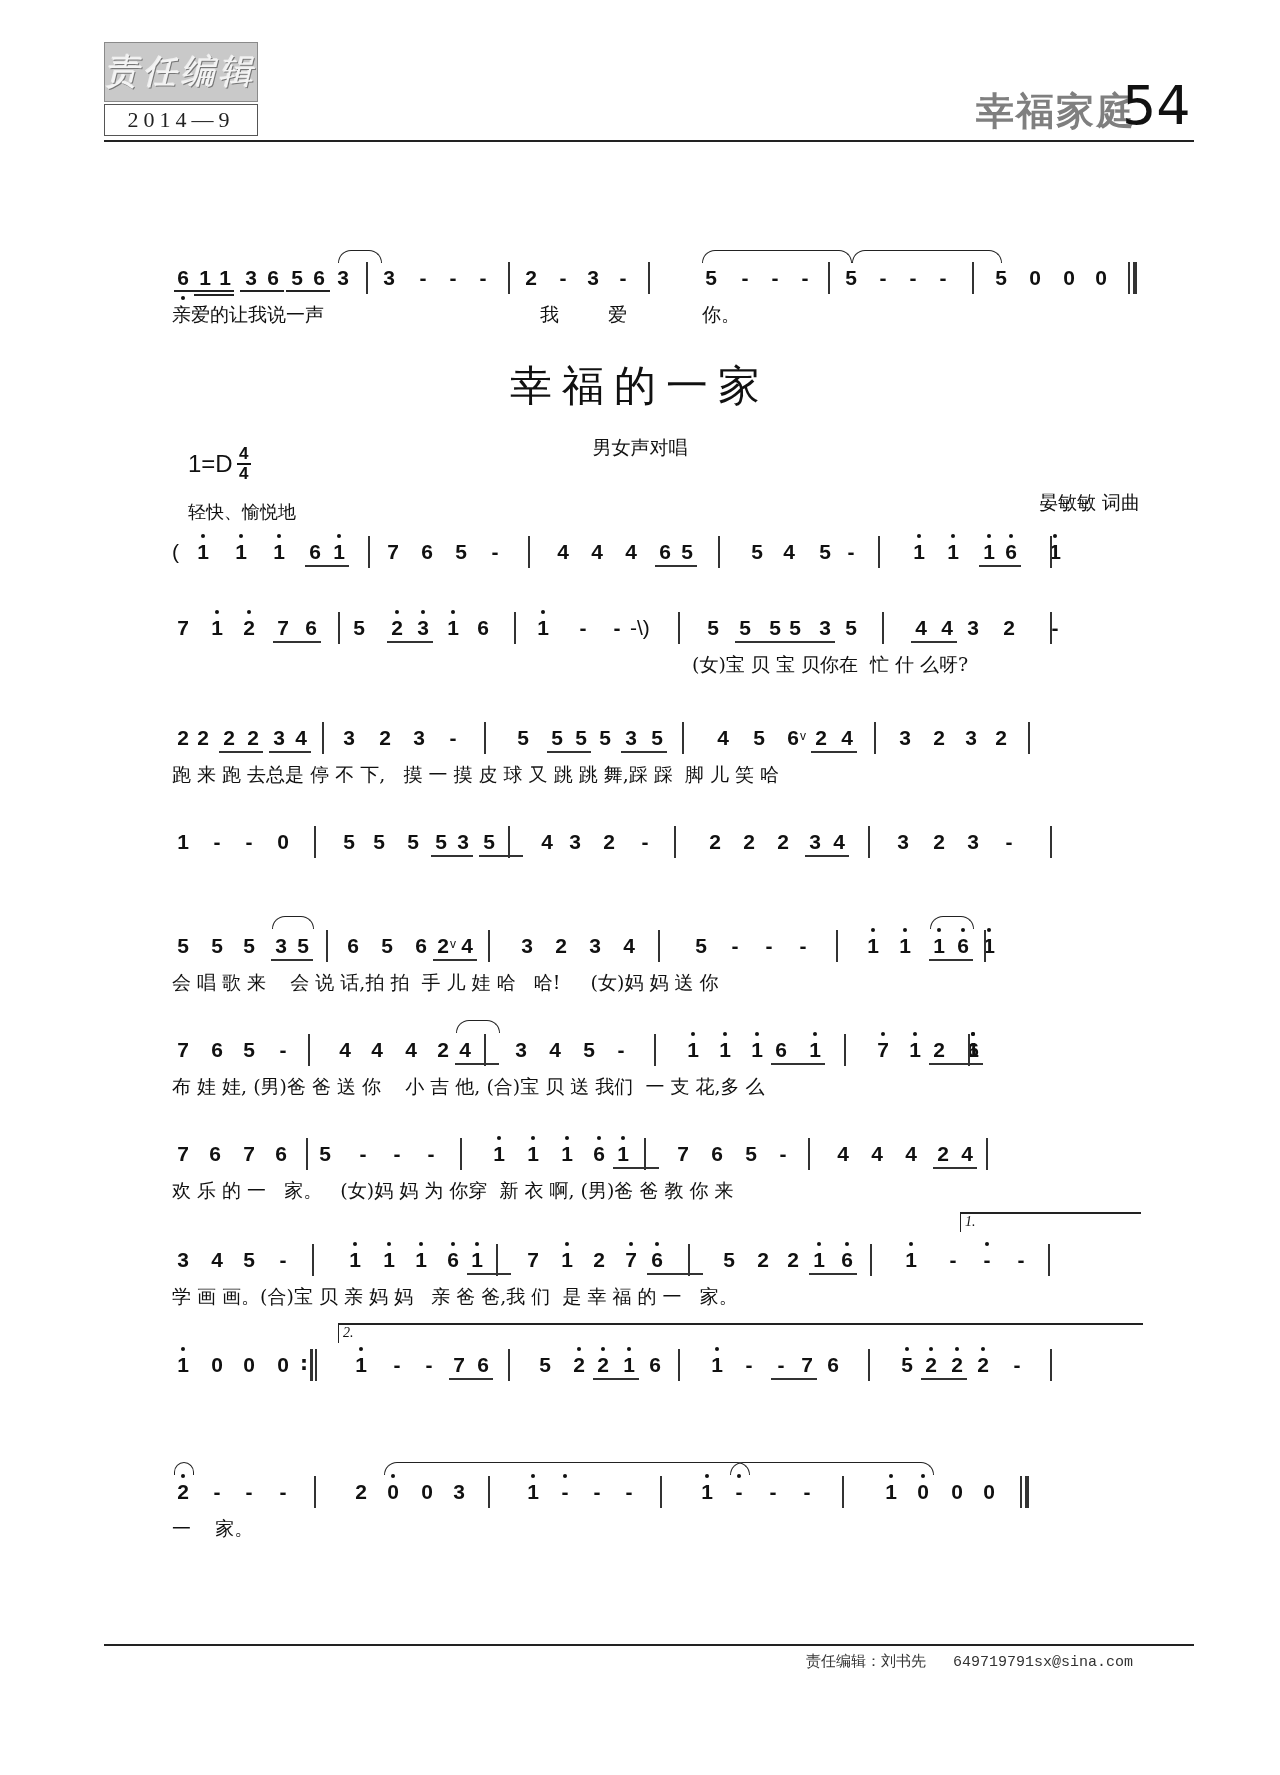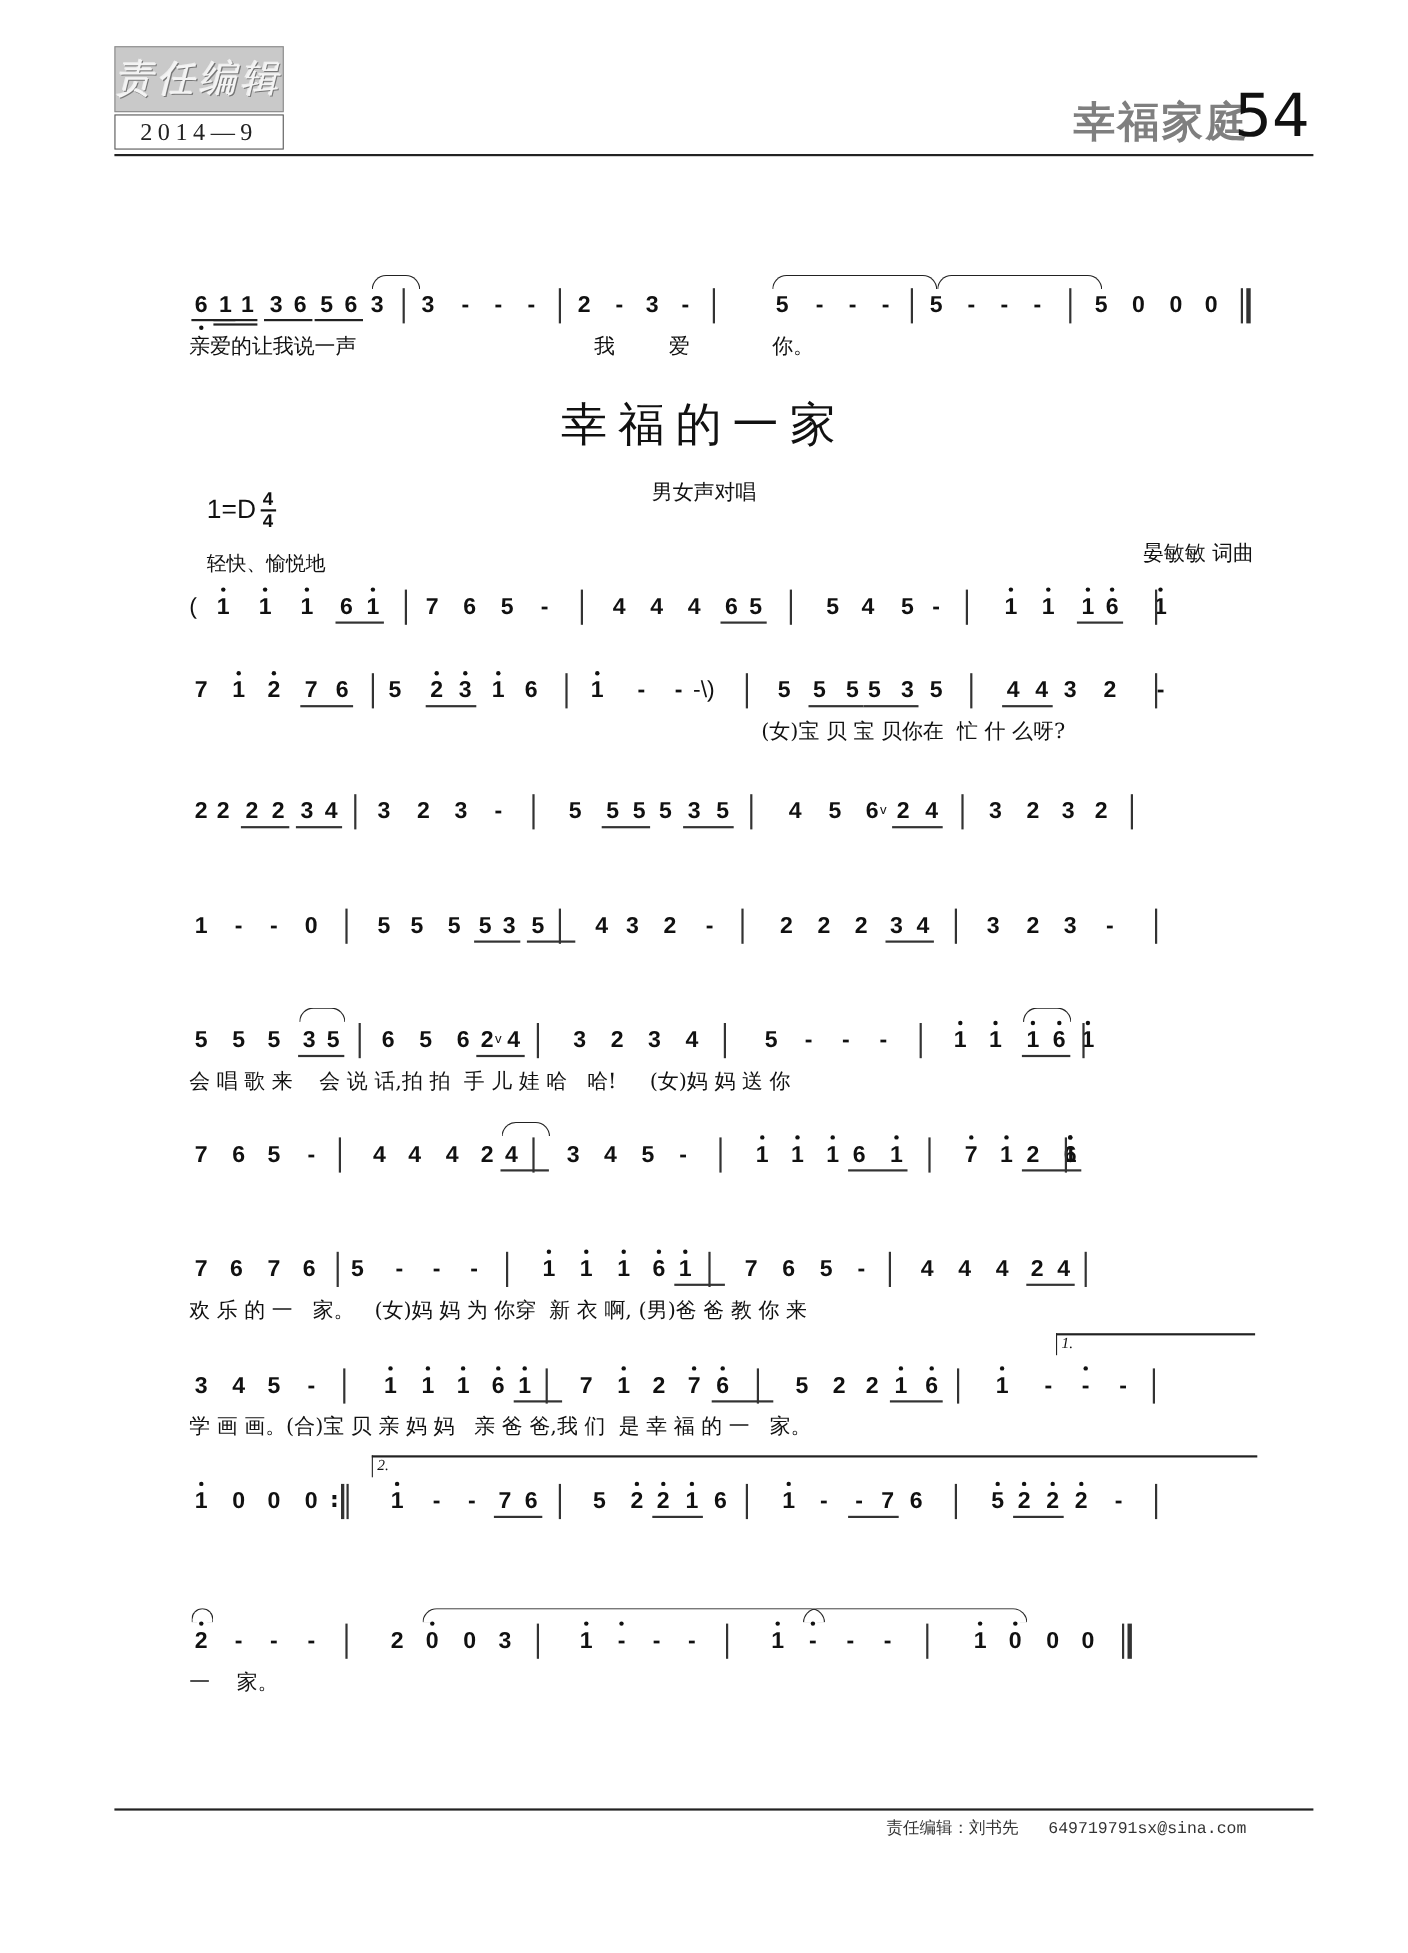--- a/index.html
+++ b/index.html
@@ -221,20 +221,21 @@
         <div class="tok" style="left: 756px;">2</div>
         <div class="tok" style="left: 788px;">3</div>
         <div class="tok" style="left: 818px;">2</div>
         <div class="bl" style="left: 856px;"></div>
         <div class="abs" style="left: 47px; width: 44px; top: 33px; height: 2px; background: rgb(51, 51, 51);"></div>
         <div class="abs" style="left: 97px; width: 42px; top: 33px; height: 2px; background: rgb(51, 51, 51);"></div>
         <div class="abs" style="left: 375px; width: 44px; top: 33px; height: 2px; background: rgb(51, 51, 51);"></div>
         <div class="abs" style="left: 449px; width: 46px; top: 33px; height: 2px; background: rgb(51, 51, 51);"></div>
         <div class="abs" style="left: 639px; width: 46px; top: 33px; height: 2px; background: rgb(51, 51, 51);"></div>
       </div>
+      <div class="lyr" style="left: 0px;">跑 来 跑 去总是 停 不 下,   摸 一 摸 皮 球 又 跳 跳 舞,踩 踩  脚 儿 笑 哈</div>
     </div>
     <div class="sys" style="top: 822px;">
       <div class="row">
         <div class="tok" style="left: 0px;">1</div>
         <div class="tok" style="left: 34px;">-</div>
         <div class="tok" style="left: 66px;">-</div>
         <div class="tok" style="left: 100px;">0</div>
         <div class="bl" style="left: 142px;"></div>
         <div class="tok" style="left: 166px;">5</div>
         <div class="tok" style="left: 196px;">5</div>
@@ -330,20 +331,21 @@
         <div class="tok" style="left: 732px;">1<span class="dot-up"></span></div>
         <div class="tok" style="left: 756px;">2</div>
         <div class="tok" style="left: 790px;">6<span class="dot-up"></span></div>
         <div class="tok" style="left: 790px;">1<span class="dot-up"></span></div>
         <div class="bl" style="left: 796px;"></div>
         <div class="abs" style="left: 283px; width: 44px; top: 33px; height: 2px; background: rgb(51, 51, 51);"></div>
         <div class="abs" style="left: 599px; width: 54px; top: 33px; height: 2px; background: rgb(51, 51, 51);"></div>
         <div class="abs" style="left: 757px; width: 54px; top: 33px; height: 2px; background: rgb(51, 51, 51);"></div>
         <div class="arc" style="left: 284px; width: 42px; top: -10px;"></div>
       </div>
+      <div class="lyr" style="left: 0px;">布 娃 娃, (男)爸 爸 送 你    小 吉 他, (合)宝 贝 送 我们  一 支 花,多 么</div>
     </div>
     <div class="sys" style="top: 1134px;">
       <div class="row">
         <div class="tok" style="left: 0px;">7</div>
         <div class="tok" style="left: 32px;">6</div>
         <div class="tok" style="left: 66px;">7</div>
         <div class="tok" style="left: 98px;">6</div>
         <div class="bl" style="left: 134px;"></div>
         <div class="tok" style="left: 142px;">5</div>
         <div class="tok" style="left: 180px;">-</div>

